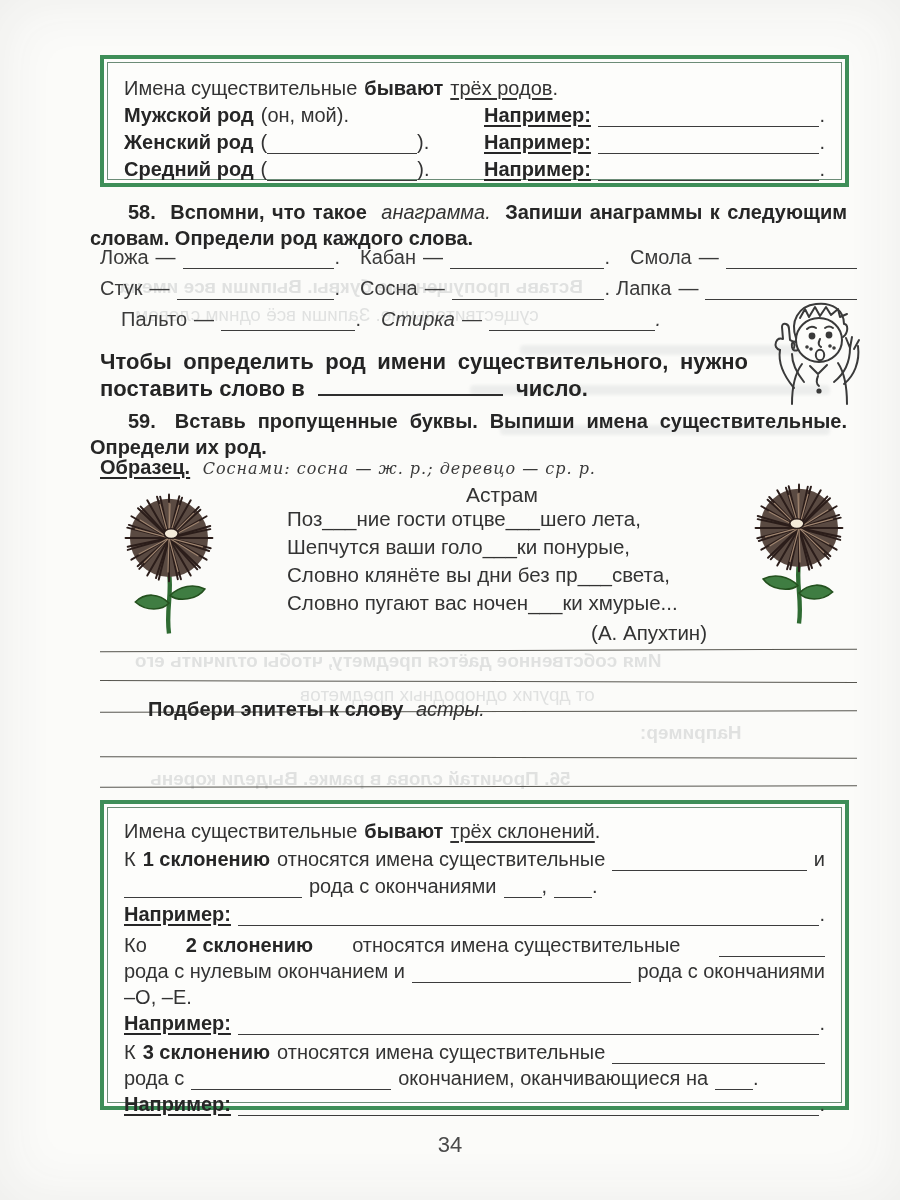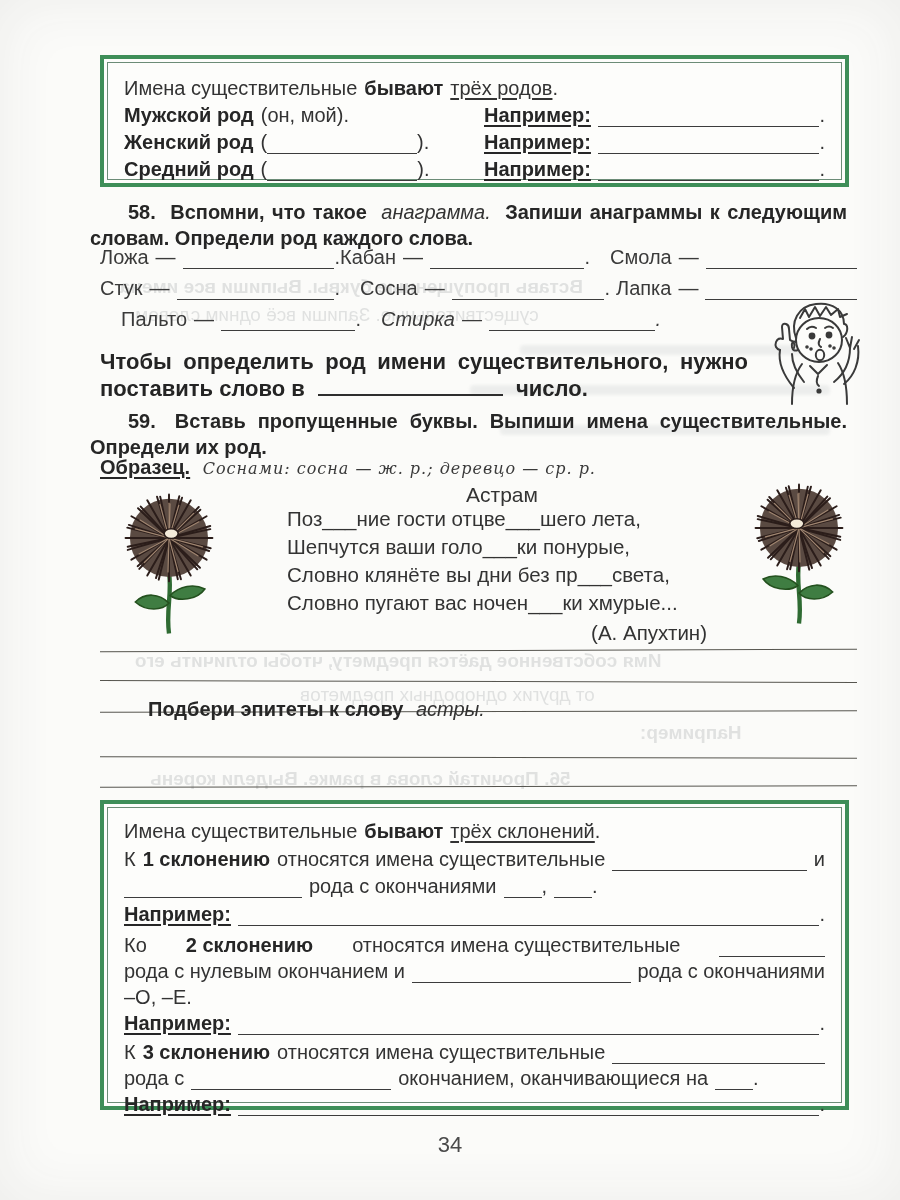--- a/index.html
+++ b/index.html
@@ -142,21 +142,21 @@
   </div>
 
   <div class="exhead" style="top:199px;">
     <span>58.</span><span class="sp"></span>
     <span>Вспомни, что такое</span><span class="sp"></span>
     <span class="it" style="font-weight:normal;color:#333;">анаграмма.</span><span class="sp"></span>
     <span>Запиши анаграммы к следующим словам. Определи род каждого слова.</span>
   </div>
 
   <div class="wordsrow" style="top:246px;">
-    <span class="cell" style="width:240px;">
+    <span class="cell" style="width:240px;margin-right:20px;">
       <span>Ложа</span><span class="sp"></span>
       <span>—</span><span class="sp"></span>
       <span class="blank grow"></span>
       <span>.</span>
     </span>
     <span class="cell" style="width:250px;margin-right:20px;">
       <span>Кабан</span><span class="sp"></span>
       <span>—</span><span class="sp"></span>
       <span class="blank grow"></span>
       <span>.</span>

